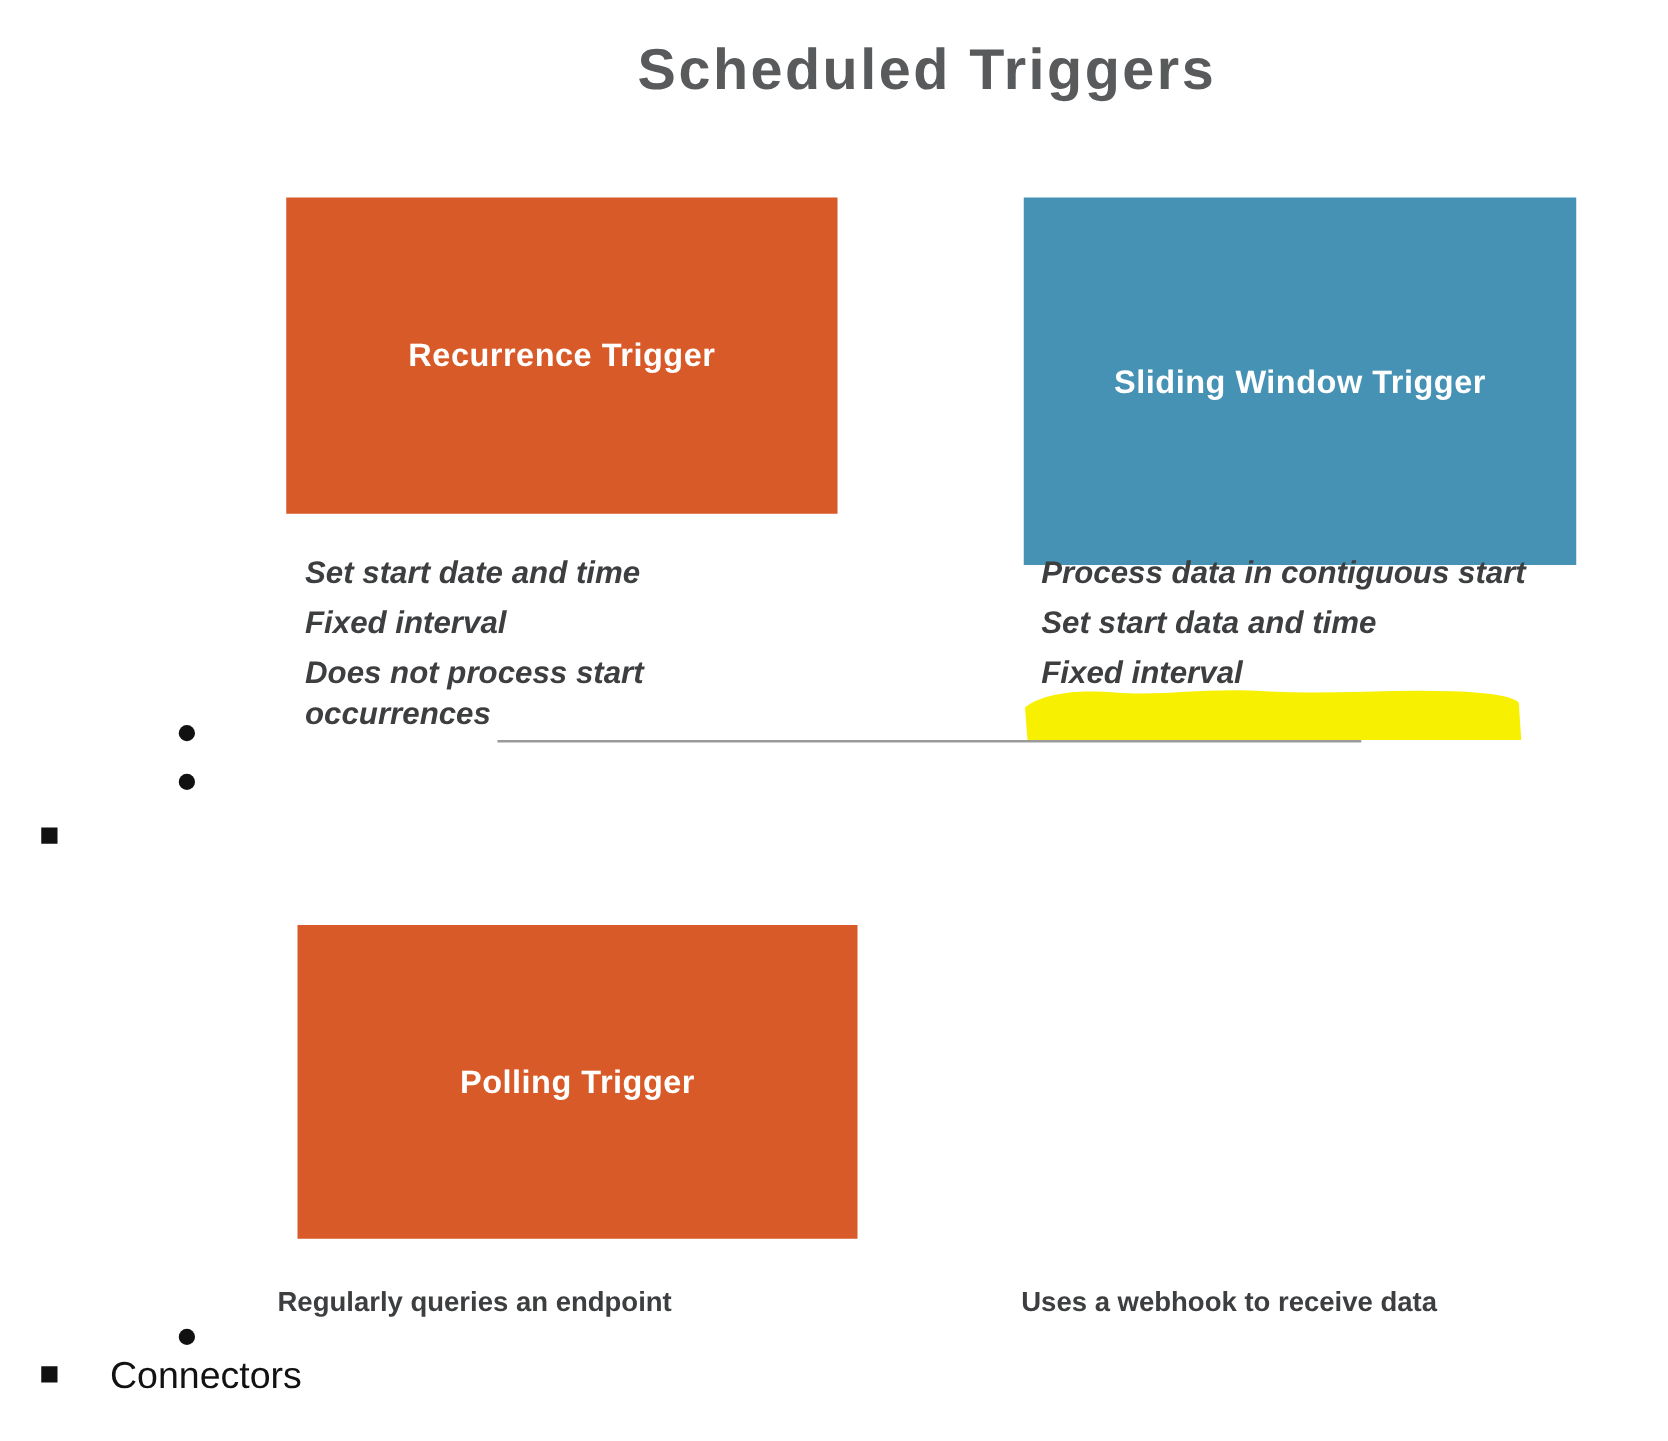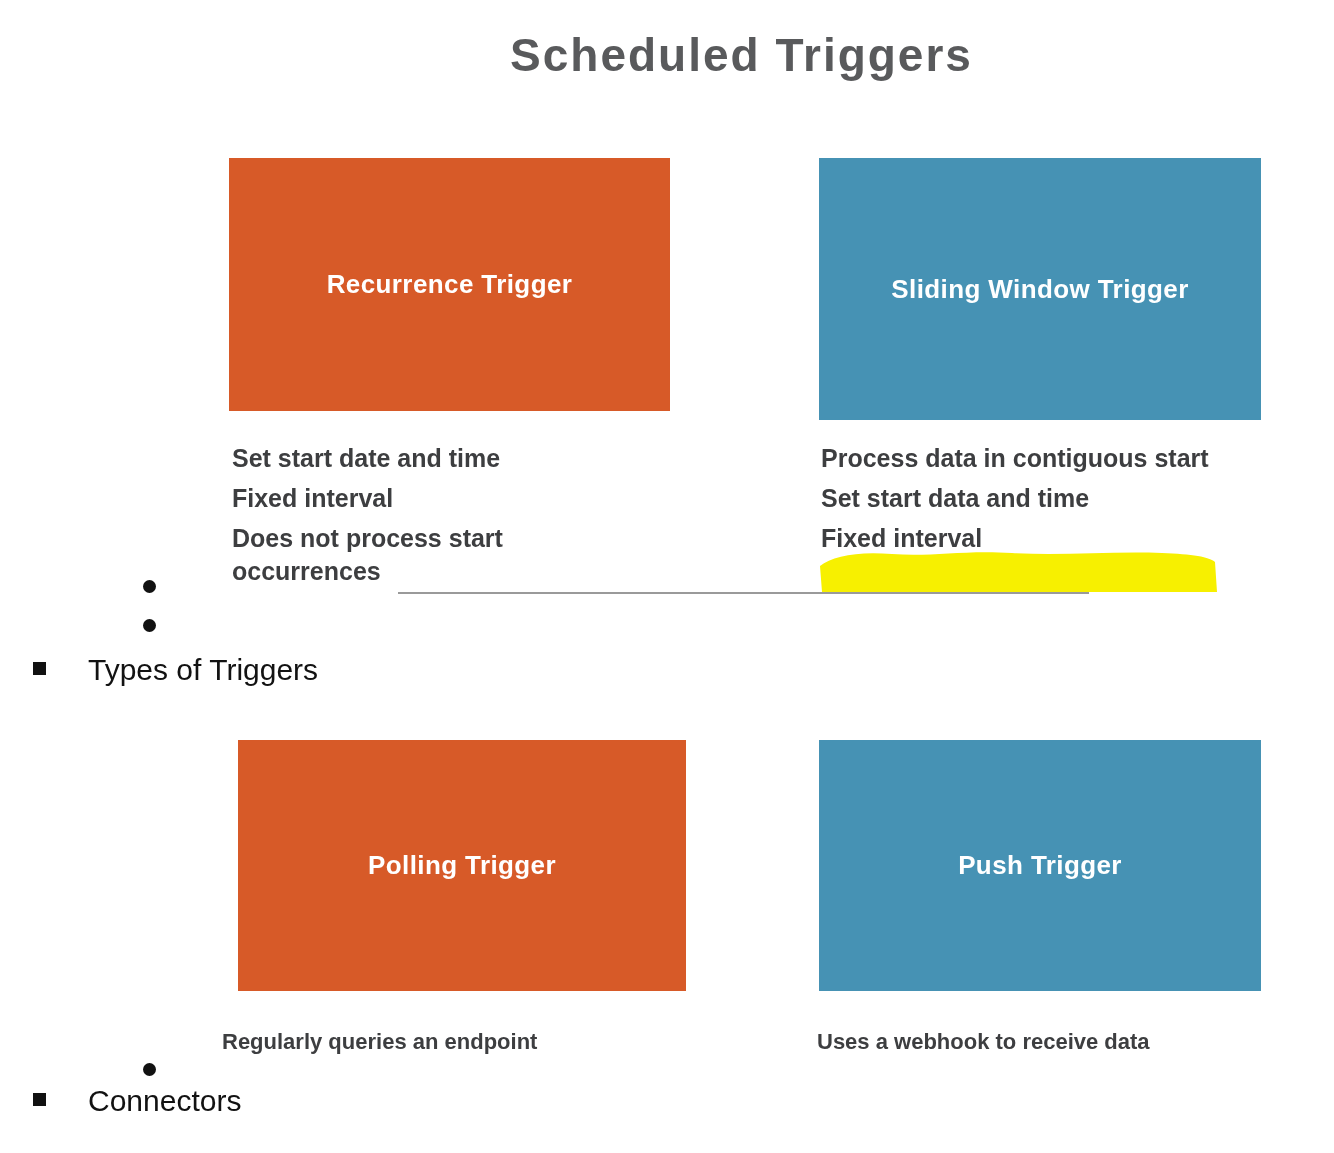--- a/index.html
+++ b/index.html
@@ -35,38 +35,38 @@
     justify-content: center;
   }
   .trigger-box .box-label {
     color: #ffffff;
     font-weight: 700;
     font-size: 26px;
     letter-spacing: 0.4px;
     text-align: center;
   }
   #box-recurrence { left: 229px; top: 158px; width: 441px; height: 253px; }
-  #box-sliding    { left: 819px; top: 158px; width: 442px; height: 262px; }
+  #box-sliding    { left: 819px; top: 158px; width: 442px; height: 294px; }
   #box-polling    { left: 238px; top: 740px; width: 448px; height: 251px; }
   #box-push       { left: 819px; top: 740px; width: 442px; height: 251px; }
 
   
   .caption-list {
     position: absolute;
     top: 442px;
     margin: 0;
     padding: 0;
     list-style: none;
     font-weight: 700;
     font-size: 25px;
     line-height: 33px;
     color: #3d3e40;
     z-index: 2;
   }
-  .caption-list li { margin: 0 0 7px 4px; }
+  .caption-list li { margin: 0 0 7px 16px; font-style: italic; }
   #caption-list-left  { left: 228px; width: 345px; }
   #caption-list-right { left: 817px; width: 480px; }
 
   
   .caption-line {
     position: absolute;
     top: 1025px;
     font-weight: 700;
     font-size: 22px;
     line-height: 33px;
@@ -158,29 +158,25 @@
     <li>Set start data and time</li>
     <li>Fixed interval</li>
   </ul>
 
   <div id="rule-line"></div>
 
   <div class="dot-bullet" id="dot-bullet-1"></div>
   <div class="dot-bullet" id="dot-bullet-2"></div>
 
   <div class="square-bullet" id="square-bullet-1"></div>
-  <div class="outline-text" id="outline-text-1">Types of Triggers</div>
 
   <div class="trigger-box" id="box-polling" style="background-color: rgb(215, 90, 40);">
     <span class="box-label">Polling Trigger</span>
   </div>
 
-  <div class="trigger-box" id="box-push" style="background-color: rgb(70, 146, 180);">
-    <span class="box-label">Push Trigger</span>
-  </div>
 
   <div class="caption-line" id="caption-bottom-left">Regularly queries an endpoint</div>
 
   <div class="caption-line" id="caption-bottom-right">Uses a webhook to receive data</div>
 
   <div class="dot-bullet" id="dot-bullet-3"></div>
   <div class="square-bullet" id="square-bullet-2"></div>
   <div class="outline-text" id="outline-text-2">Connectors</div>
 
 </div>

